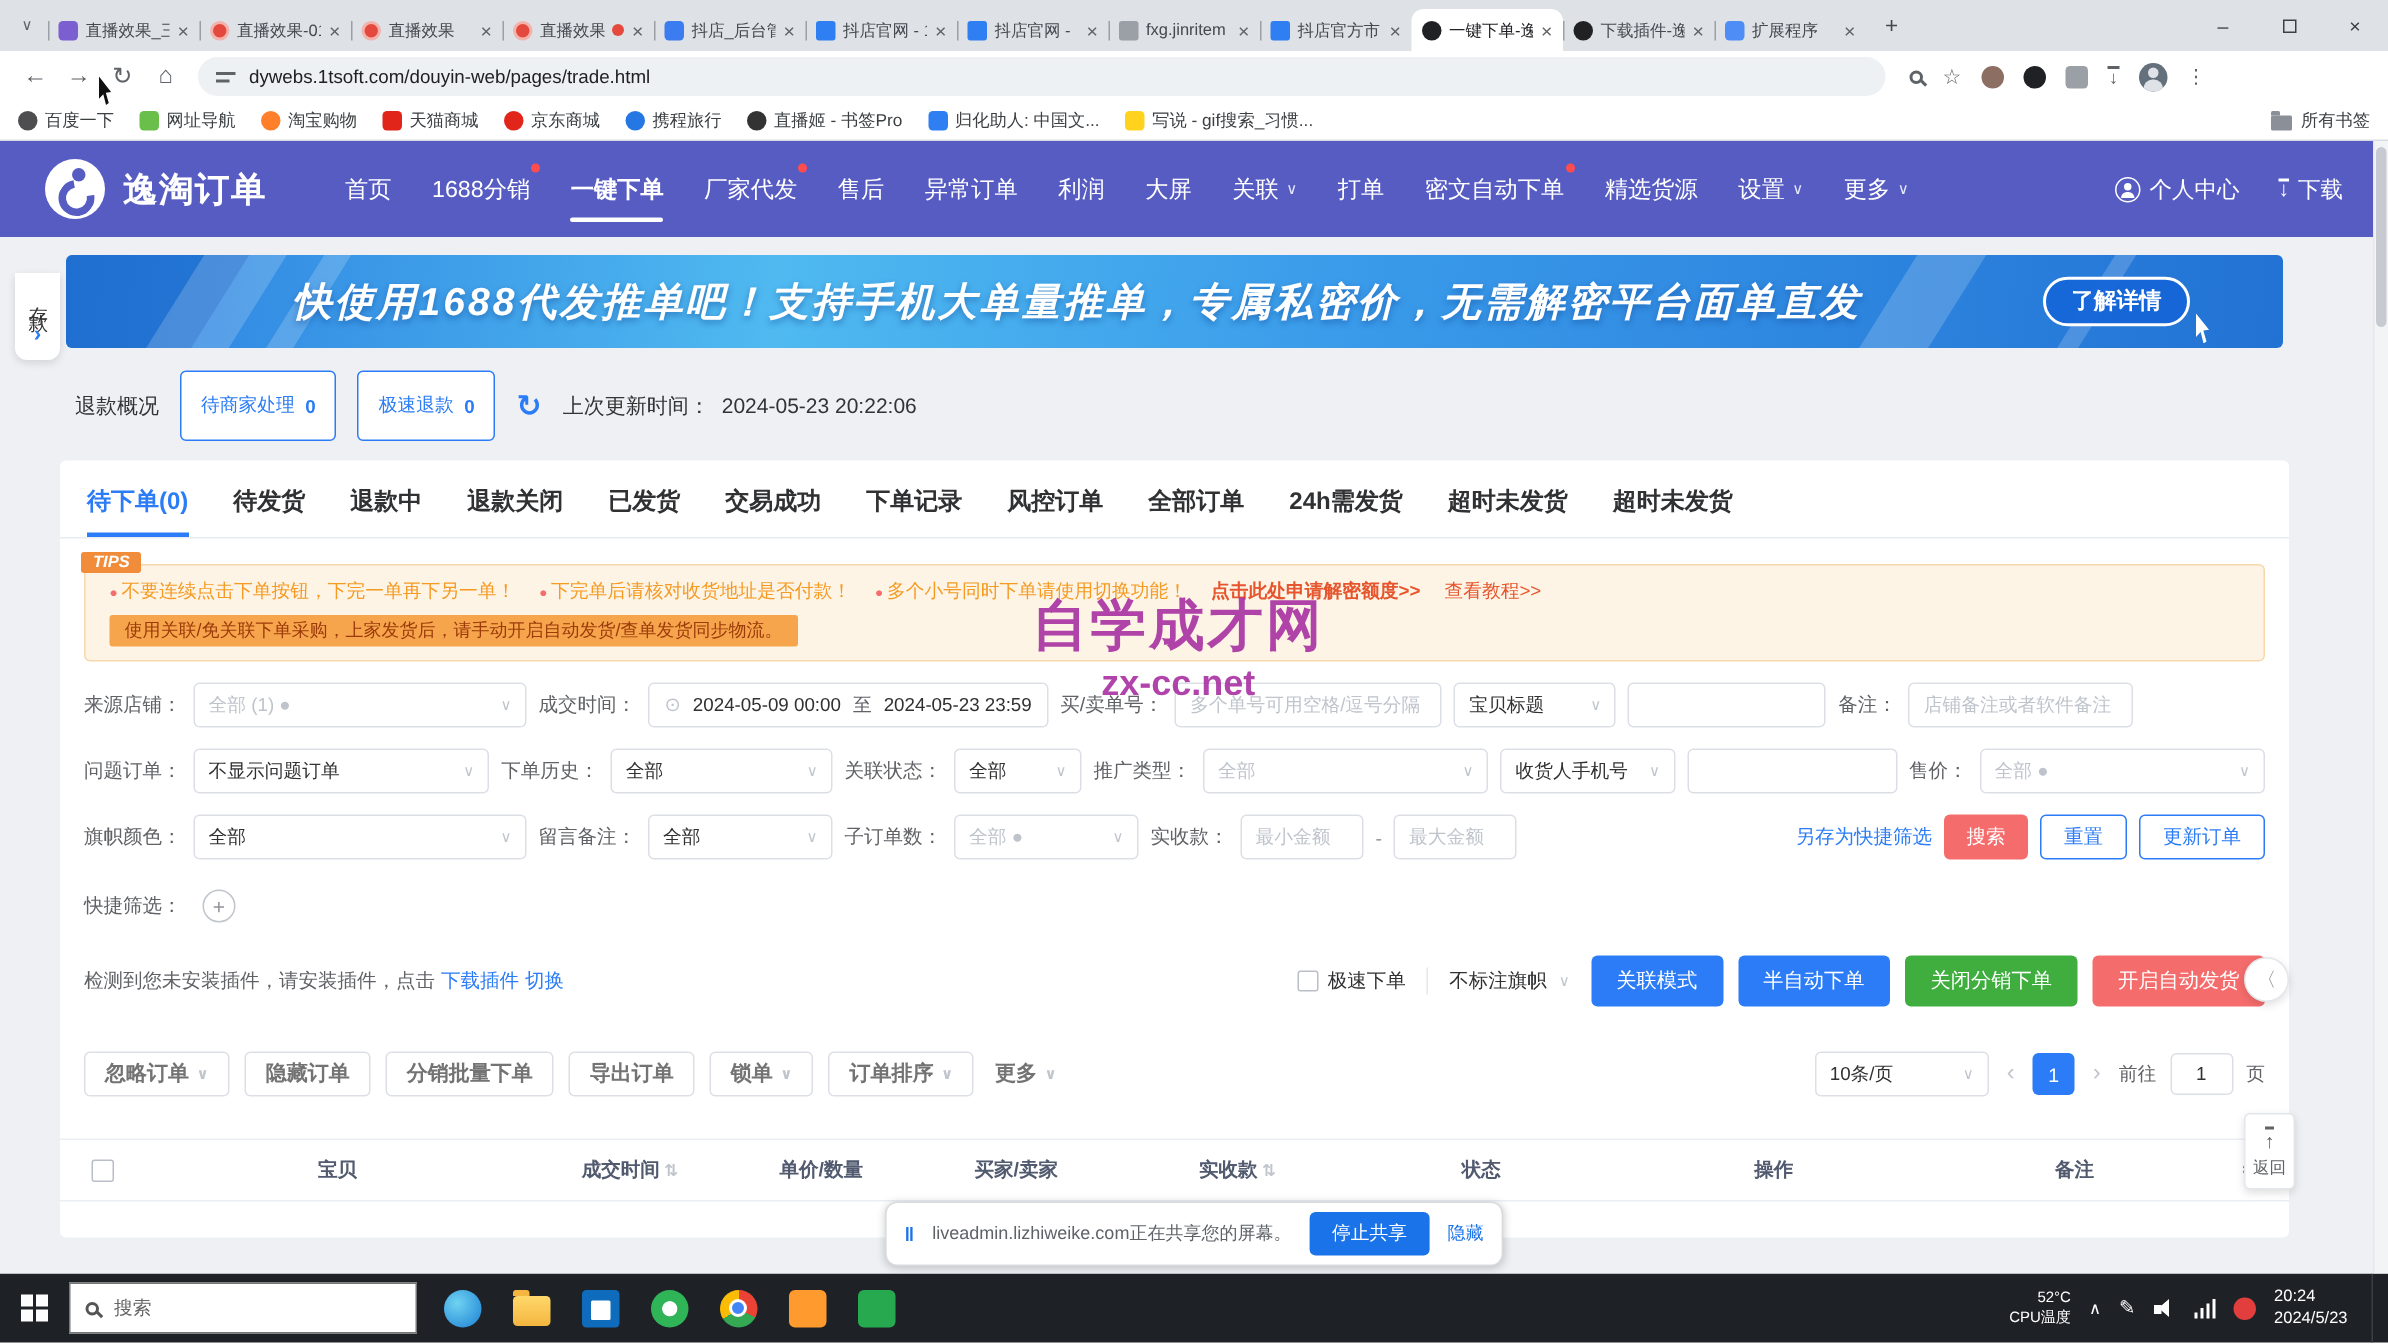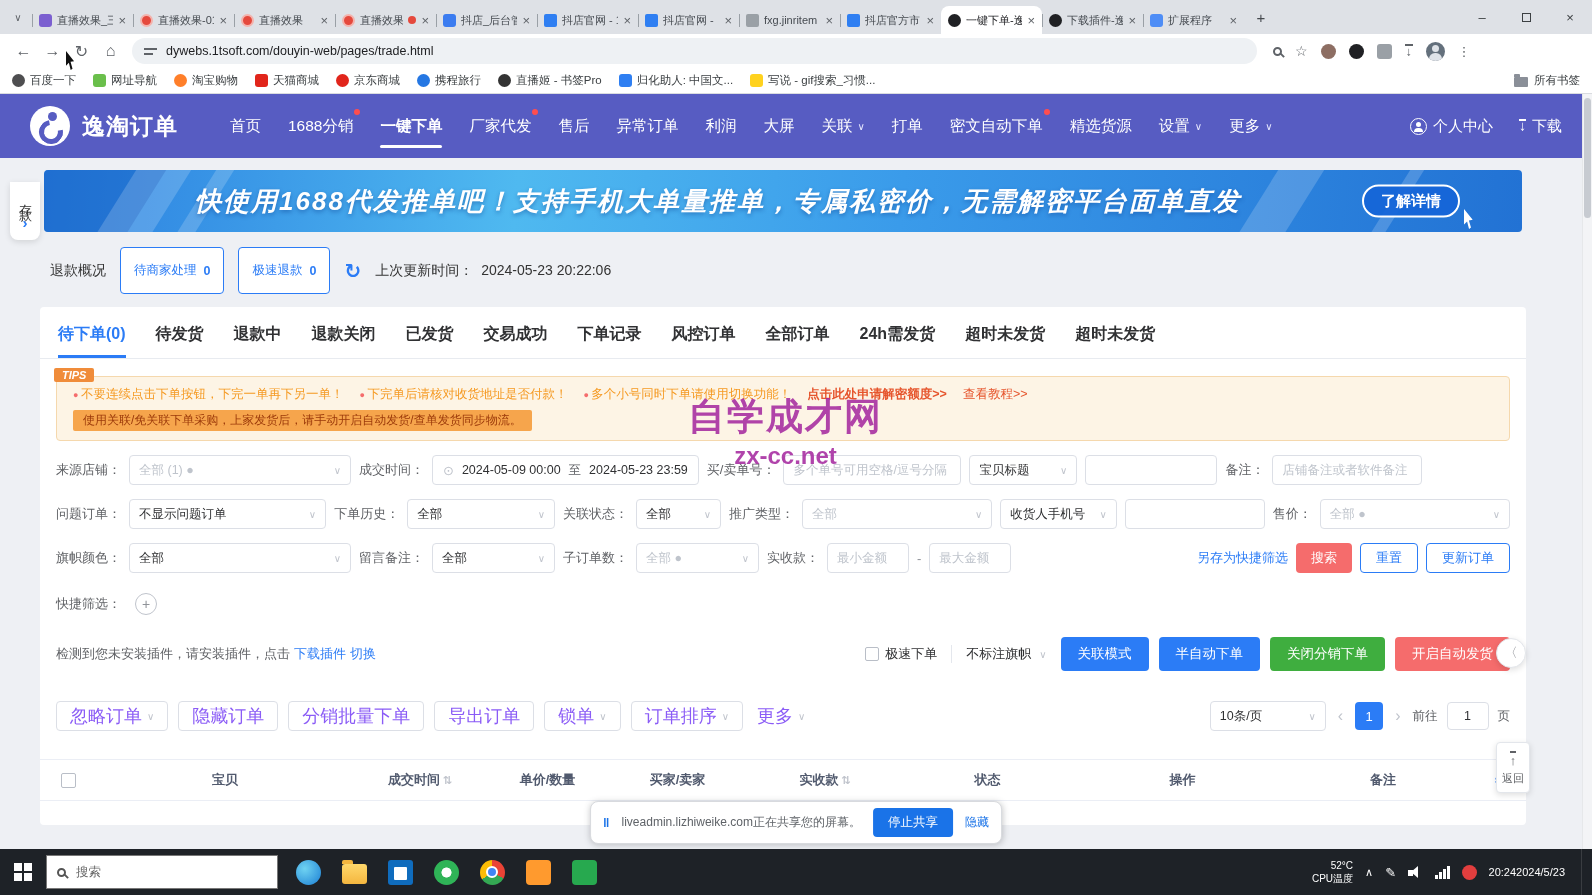--- a/index.html
+++ b/index.html
@@ -151,21 +151,21 @@
   .cb{width:14px;height:14px;border:1px solid #b9bec7;border-radius:2px;background:#fff;cursor:pointer;}
   .cb-wrap{display:flex;align-items:center;gap:6px;color:#303133;}
   .flag-sel{display:flex;align-items:center;gap:8px;color:#303133;border-left:1px solid #e4e7ed;padding-left:14px;cursor:pointer;}
   .crt2{color:#c0c4cc;font-size:10px;}
   .mode-btn{height:34px;border-radius:4px;color:#fff;font-size:13.5px;padding:0 17px;display:flex;align-items:center;cursor:pointer;white-space:nowrap;}
   .mode-btn.blue{background:var(--accent,#2b7cf6);}
   .mode-btn.green{background:var(--success,#3fae3f);}
   .mode-btn.red{background:var(--danger,#f56c6c);}
 
   .toolbar2{display:flex;align-items:center;gap:10px;margin-top:30px;padding:0 16px;}
-  .tb{height:30px;border:1px solid #dcdfe6;border-radius:4px;color:#8b5cf6;font-size:18px;display:flex;align-items:center;padding:0 13px;gap:5px;cursor:pointer;white-space:nowrap;}
+  .tb{height:30px;border:1px solid #dcdfe6;border-radius:4px;color:#737373;font-size:14px;display:flex;align-items:center;padding:0 13px;gap:5px;cursor:pointer;white-space:nowrap;font-weight:bold;}
   .tb.plain{border:none;padding:0 4px;}
   .crt{display:none;color:#c0c4cc;font-size:10px;}
   .crt.caret{display:inline;}
   .crt.caret::before{content:"∨";}
   .tb2-right{margin-left:auto;display:flex;align-items:center;gap:9px;color:#606266;font-size:12.5px;}
   .psize{width:116px;}
   .pnav{color:#c0c4cc;font-size:16px;padding:0 3px;cursor:pointer;}
   .pcur{width:28px;height:28px;border-radius:4px;background:var(--accent,#2b7cf6);color:#fff;display:flex;align-items:center;justify-content:center;font-size:13px;cursor:pointer;}
   .goto-input{width:42px;height:28px;border:1px solid #dcdfe6;border-radius:4px;text-align:center;font-size:12.5px;color:#303133;font-family:inherit;outline:none;}
 
@@ -225,21 +225,21 @@
   .temp{display:flex;flex-direction:column;align-items:flex-end;font-size:10px;line-height:1.3;white-space:nowrap;}
   .tray-chev{font-size:11px;}
   .pen{font-size:13px;}
   .vol{position:relative;width:15px;height:13px;}
   .vol::before{content:"";position:absolute;left:0;top:4px;width:5px;height:6px;background:#fff;}
   .vol::after{content:"";position:absolute;left:3px;top:0;border-top:6.5px solid transparent;border-bottom:6.5px solid transparent;border-right:7px solid #fff;}
   .net{display:flex;align-items:flex-end;gap:1.5px;height:13px;}
   .net i{width:2.5px;background:#fff;display:block;}
   .net i:nth-child(1){height:4px;}.net i:nth-child(2){height:7px;}.net i:nth-child(3){height:10px;}.net i:nth-child(4){height:13px;}
   .red-badge{width:15px;height:15px;border-radius:50%;background:#e23e3e;}
-  .clock{display:flex;flex-direction:row;align-items:flex-end;font-size:11px;line-height:1.35;white-space:nowrap;}
+  .clock{display:flex;flex-direction:column;font-size:11px;line-height:1.35;white-space:nowrap;}
   .show-desktop{width:5px;height:46px;border-left:1px solid #3a3d41;margin-left:4px;}
 </style>
 </head>
 <body>
 
 <div class="screen">
 
   <div class="tabstrip">
     <span class="tab-search">∨</span>
     <div class="tabs">

